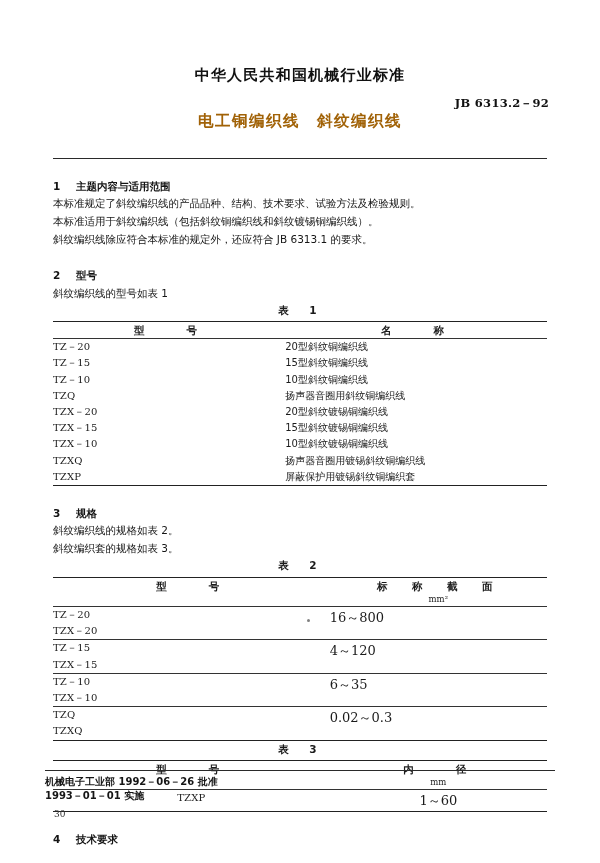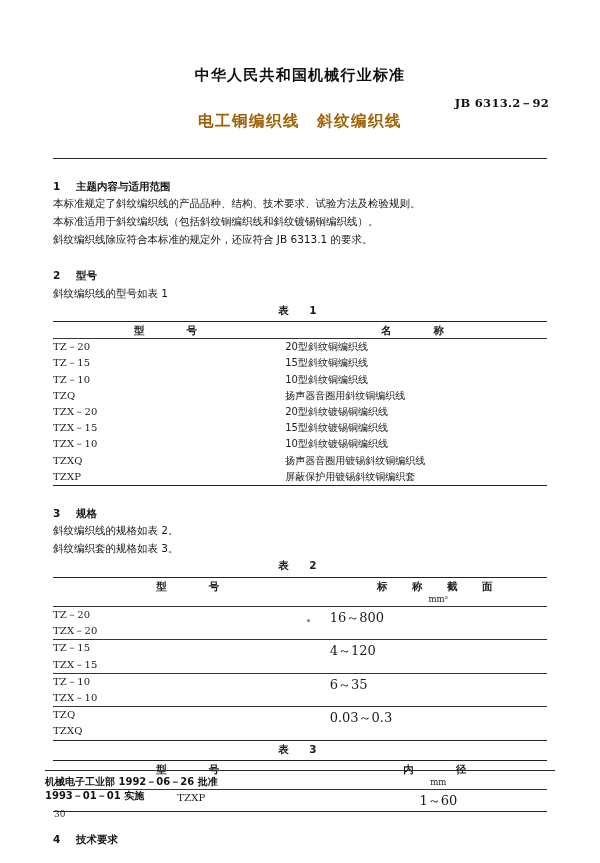--- a/index.html
+++ b/index.html
@@ -294,21 +294,21 @@
             <div>TZX－10</div>
           </td>
           <td class="val-cell">6～35</td>
         </tr>
 
         <tr class="t-bot">
           <td class="model-cell col-div">
             <div>TZQ</div>
             <div>TZXQ</div>
           </td>
-          <td class="val-cell">0.03～0.3</td>
+          <td class="val-cell">0.02～0.3</td>
         </tr>
       </tbody>
         </table>
     </div>
 
     <div class="table-caption">表　3</div>
     <div class="tbl-block">
       <table class="std">
         <tbody>
             <tr class="t-top t-thin">

